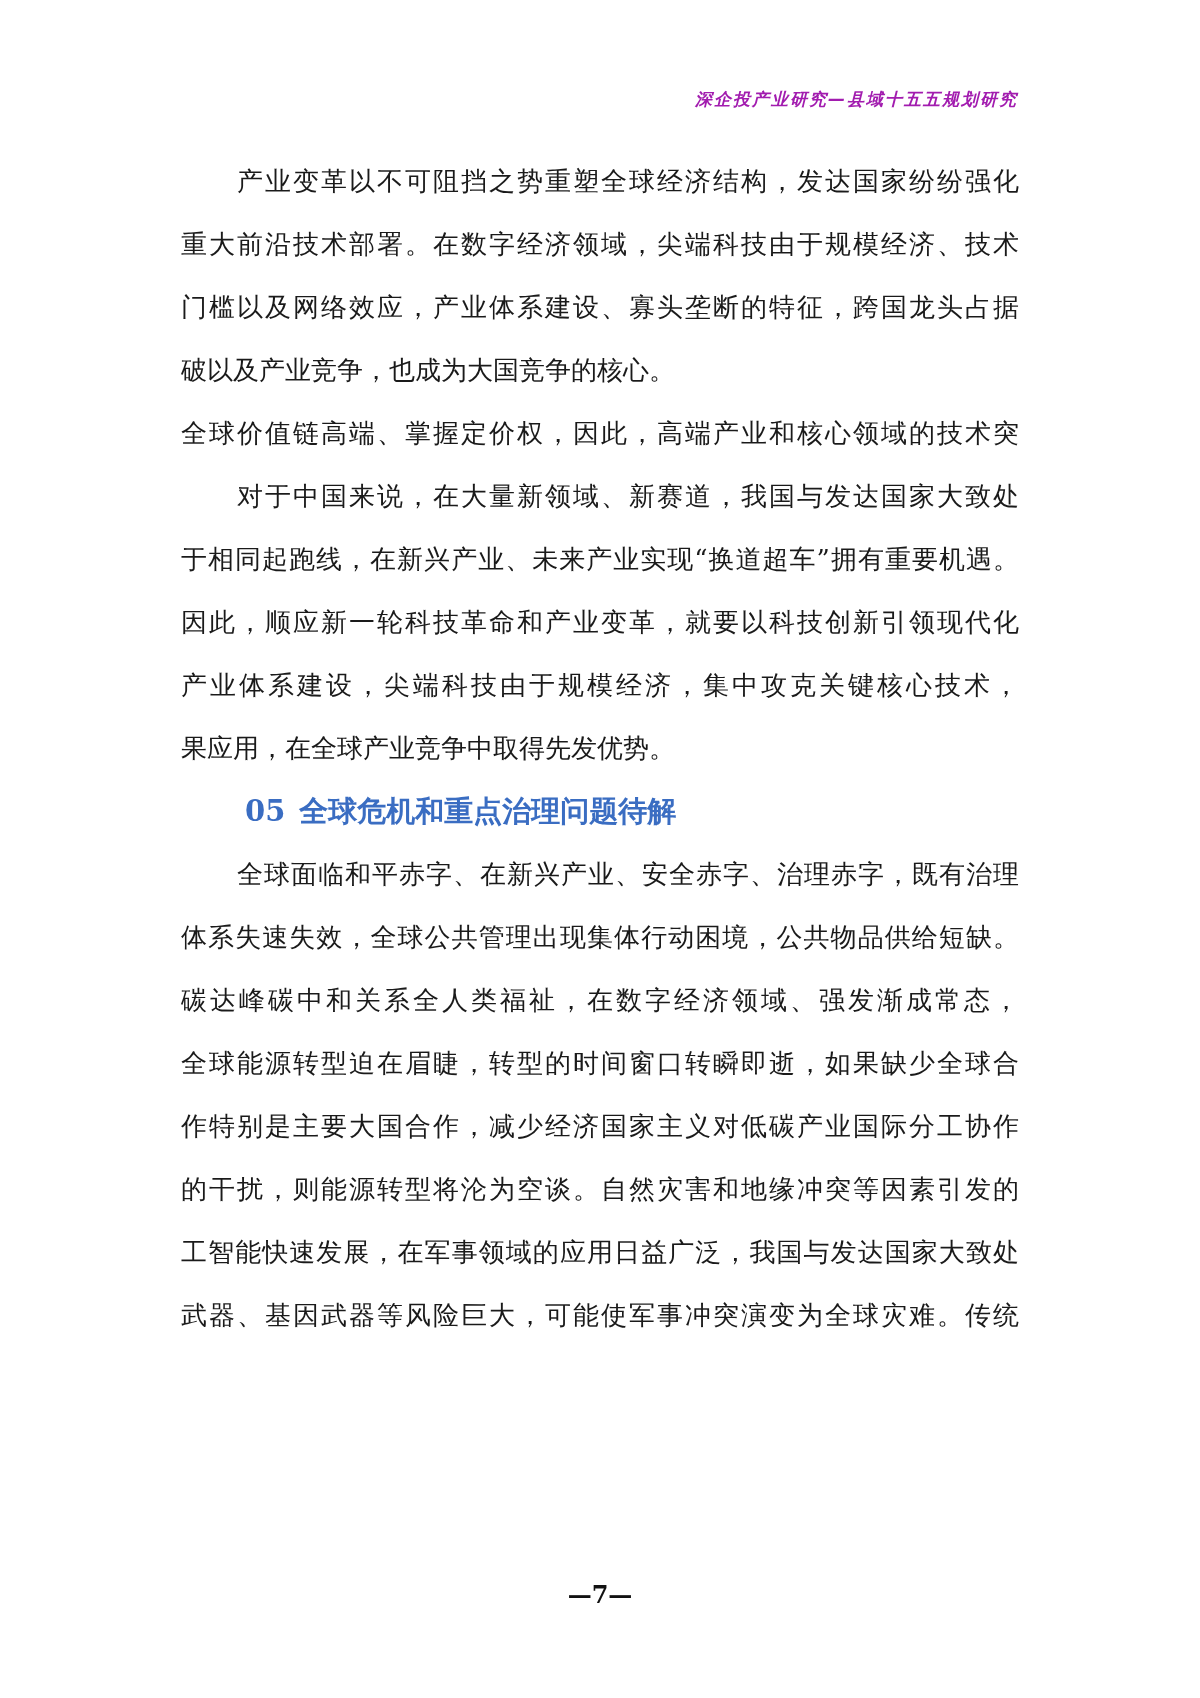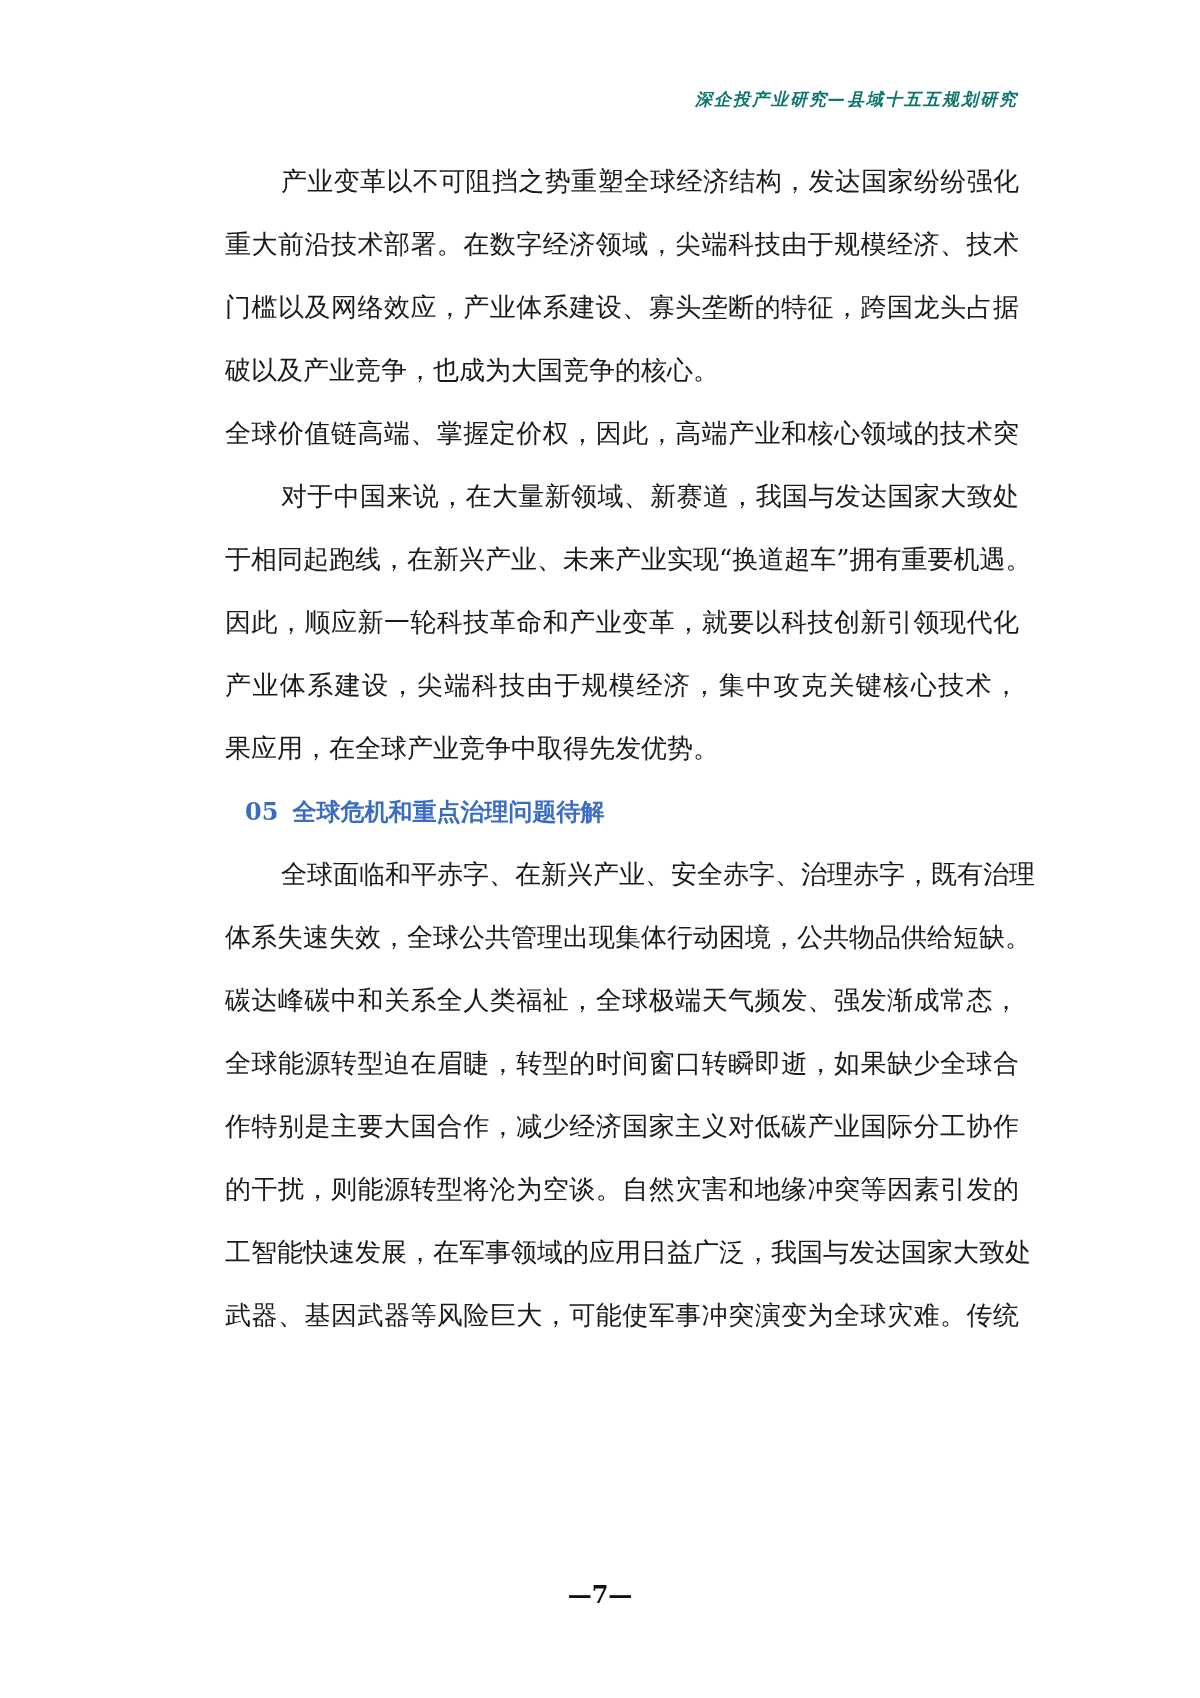--- a/index.html
+++ b/index.html
@@ -17,52 +17,51 @@
     }
     .page-header {
       position: absolute;
       top: 88px;
       right: 182px;
       font-family: "DejaVu Sans", "Liberation Sans", sans-serif;
       font-weight: bold;
       font-style: italic;
       font-size: 17px;
       letter-spacing: 2px;
-      color: #0f766e;
+      color: #a21caf;
     }
     .content {
       position: absolute;
       top: 150px;
       left: 181px;
       width: 838px;
     }
     .line {
       height: 63px;
       line-height: 63px;
       font-size: 26px;
       white-space: nowrap;
       text-align: justify;
       text-align-last: justify;
       letter-spacing: 0px;
       overflow: visible;
-      margin-left: 44px;
     }
     .line.indent {
       padding-left: 56px;
     }
     .line.last {
       text-align-last: left;
     }
     .section-heading {
       height: 63px;
       line-height: 63px;
       padding-left: 64px;
       font-family: "DejaVu Sans", "Liberation Sans", sans-serif;
       font-weight: bold;
-      font-size: 24px;
+      font-size: 29px;
       color: #3a6dc2;
       white-space: nowrap;
     }
     .section-heading .num {
       font-family: "DejaVu Serif", "Liberation Serif", serif;
       margin-right: 14px;
     }
     .page-footer {
       position: absolute;
       top: 1580px;
@@ -98,21 +97,21 @@
     <div class="line last">果应用，在全球产业竞争中取得先发优势。</div>
   </div>
 
   <div class="section-heading">
     <span class="num">05</span><span>全球危机和重点治理问题待解</span>
   </div>
 
   <div>
     <div class="line indent">全球面临和平赤字、在新兴产业、安全赤字、治理赤字，既有治理</div>
     <div class="line">体系失速失效，全球公共管理出现集体行动困境，公共物品供给短缺。</div>
-    <div class="line">碳达峰碳中和关系全人类福祉，全球极端天气频发、强发渐成常态，</div>
+    <div class="line">碳达峰碳中和关系全人类福祉，在数字经济领域、强发渐成常态，</div>
     <div class="line">全球能源转型迫在眉睫，转型的时间窗口转瞬即逝，如果缺少全球合</div>
     <div class="line">作特别是主要大国合作，减少经济国家主义对低碳产业国际分工协作</div>
     <div class="line">的干扰，则能源转型将沦为空谈。自然灾害和地缘冲突等因素引发的</div>
     <div class="line">工智能快速发展，在军事领域的应用日益广泛，我国与发达国家大致处</div>
     <div class="line">武器、基因武器等风险巨大，可能使军事冲突演变为全球灾难。传统</div>
   </div>
 
 </div>
 
 <div class="page-footer">—7—</div>

